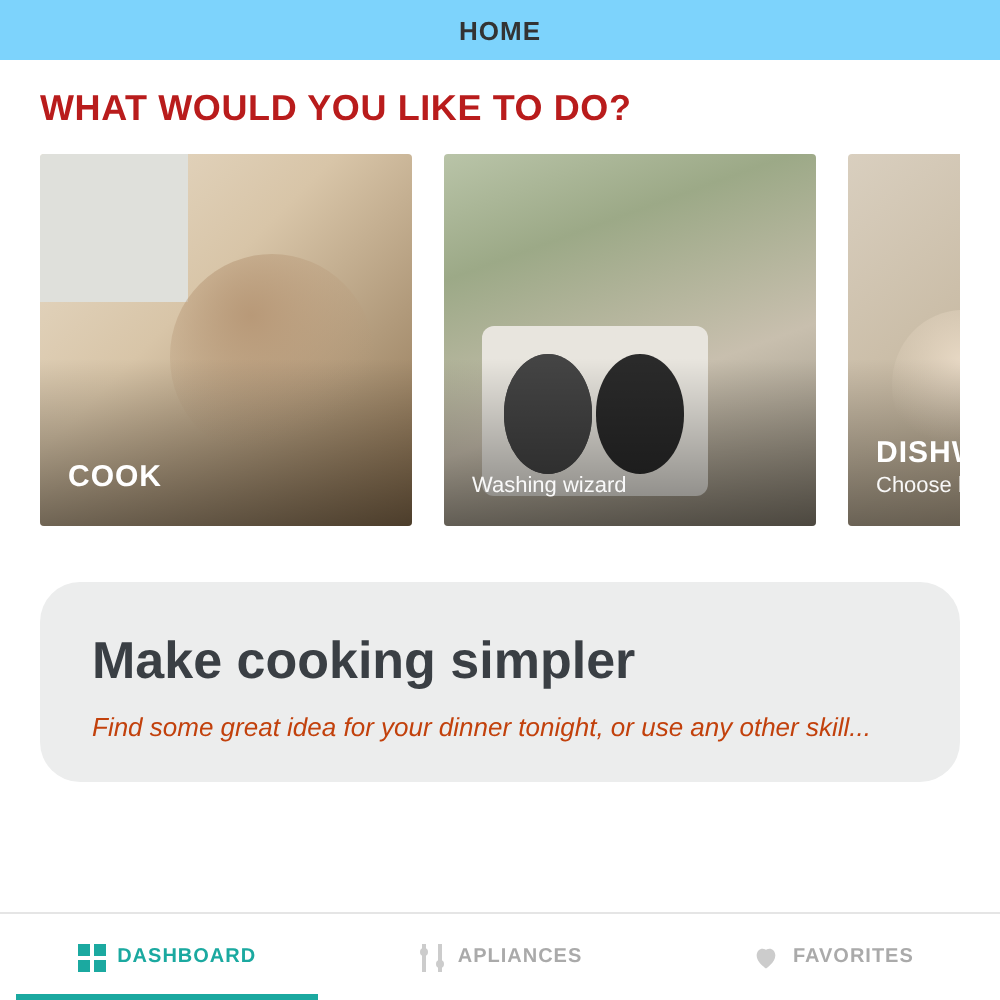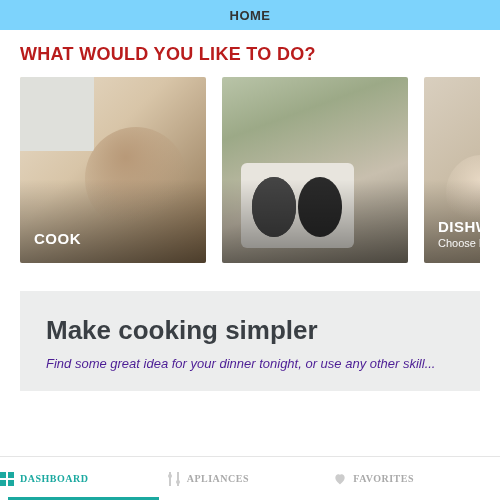--- a/index.html
+++ b/index.html
@@ -7,25 +7,25 @@
 .header { height: 30px; display: flex; align-items: center; justify-content: center; background: #7dd3fc; }
 .header-title { font-size: 13px; font-weight: 600; color: #333; letter-spacing: 0.5px; }
 .main { padding: 14px 20px 0 20px; }
 .prompt { font-size: 18px; font-weight: 700; color: #b91c1c; letter-spacing: 0.3px; margin-bottom: 12px; }
 .cards { display: flex; gap: 16px; overflow: hidden; }
 .card { position: relative; width: 186px; min-width: 186px; height: 186px; border-radius: 2px; overflow: hidden; color: #fff; display: flex; flex-direction: column; justify-content: flex-end; padding: 14px; cursor: pointer; }
 .card-bg { position: absolute; inset: 0; z-index: 0; }
 .card-overlay { position: absolute; inset: 0; background: linear-gradient(to bottom, rgba(0,0,0,0) 55%, rgba(0,0,0,0.45) 100%); z-index: 1; }
 .card-title { position: relative; z-index: 2; font-size: 15px; font-weight: 700; letter-spacing: 0.5px; margin-bottom: 2px; }
 .card-sub { position: relative; z-index: 2; font-size: 11px; font-weight: 400; opacity: 0.95; }
-.banner { background: #eceded; margin-top: 28px; padding: 24px 26px 20px 26px; }
+.banner { background: #eceded; margin-top: 28px; padding: 24px 26px 20px 26px; border-radius: 20px; }
 .banner-title { font-size: 26px; font-weight: 700; color: #3a3f44; margin-bottom: 10px; }
-.banner-sub { font-size: 13px; color: #4c1d95; font-style: italic; }
+.banner-sub { font-size: 13px; color: #c2410c; font-style: italic; }
 .tabbar { margin-top: auto; height: 44px; display: flex; border-top: 1px solid #e5e5e5; background: #fff; }
-.tab { flex: 1; display: flex; align-items: center; gap: 6px; font-size: 10px; font-weight: 600; letter-spacing: 0.5px; color: #aaa; cursor: pointer; position: relative; font-family: Liberation Serif, serif; }
+.tab { flex: 1; display: flex; align-items: center; justify-content: center; gap: 6px; font-size: 10px; font-weight: 600; letter-spacing: 0.5px; color: #aaa; cursor: pointer; position: relative; }
 .tab.active { color: #1ba9a0; }
 .tab.active::after { content: ''; position: absolute; left: 8px; right: 8px; bottom: 0; height: 3px; background: #1ba9a0; }
 .icon { display: inline-flex; }
 
 .bg-cook { background: linear-gradient(135deg, #e8dcc9 0%, #d8c5a8 40%, #8a6f4e 100%); }
 .bg-cook::before { content:''; position:absolute; top:0; left:0; width:40%; height:40%; background: #dfe0db; }
 .bg-cook::after { content:''; position:absolute; bottom:18%; right:10%; width:55%; height:55%; background: radial-gradient(circle at 40% 30%, #b89978 0%, rgba(184,153,120,0) 70%); border-radius: 50%; }
 .bg-laundry { background: linear-gradient(160deg, #b9c4a8 0%, #9ca987 25%, #c8bfae 60%, #8a8273 100%); }
 .bg-laundry::before { content:''; position:absolute; bottom:8%; left:10%; width:36%; height:46%; background: #e8e5de; border-radius: 6px; box-shadow: 46px 0 0 #e8e5de; }
 .bg-laundry::after { content:''; position:absolute; bottom:14%; left:16%; width:24%; height:32%; background: radial-gradient(circle, #2a2a2a 0%, #444 60%, #666 100%); border-radius: 50%; box-shadow: 46px 0 0 #2a2a2a, 46px 0 0 4px #444 inset; }
@@ -45,20 +45,21 @@
 
   <div class="cards">
     <div class="card">
       <div class="card-bg bg-cook"></div>
       <div class="card-overlay"></div>
       <div class="card-title">COOK</div>
     </div>
     <div class="card">
       <div class="card-bg bg-laundry"></div>
       <div class="card-overlay"></div>
+      <div class="card-sub">Washing wizard</div>
     </div>
     <div class="card">
       <div class="card-bg bg-dish"></div>
       <div class="card-overlay"></div>
       <div class="card-title">DISHWASH</div>
       <div class="card-sub">Choose best prog</div>
     </div>
   </div>
 
   <div class="banner">

